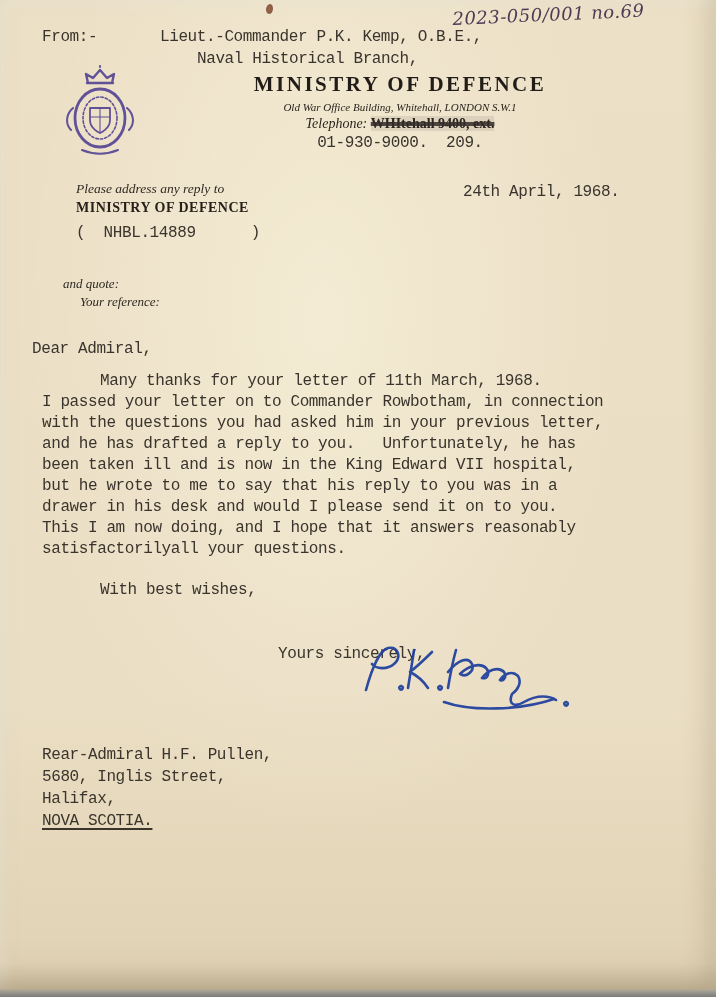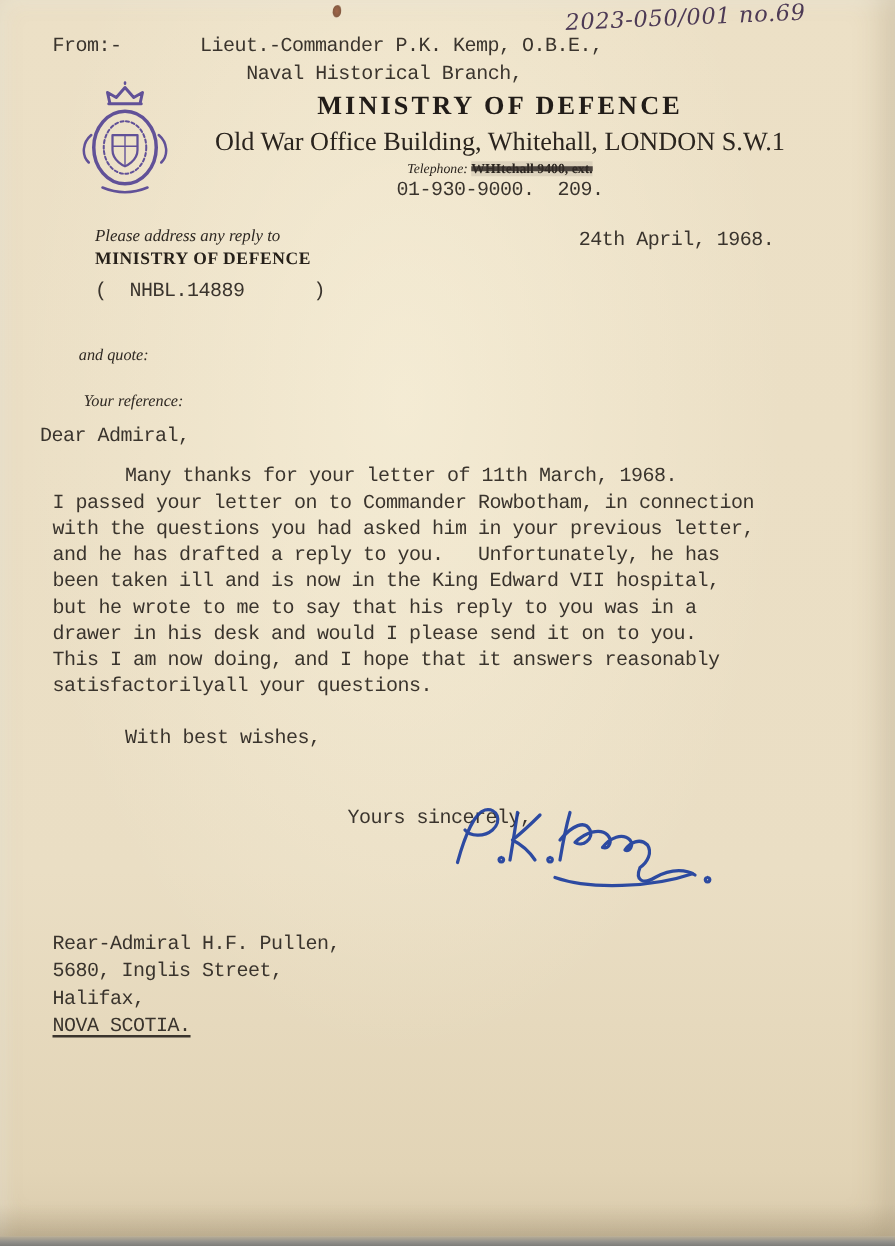--- a/index.html
+++ b/index.html
@@ -10,22 +10,22 @@
       radial-gradient(ellipse at 45% 32%, rgba(255,250,230,.45) 0%, rgba(255,250,230,0) 55%),
       linear-gradient(180deg,#ece0c6 0%, #eadec4 70%, #e2d4b6 94%, #d8c9ab 100%);
     box-shadow: inset -8px -10px 26px rgba(110,92,60,.22), inset 4px 4px 14px rgba(255,255,245,.35);
   }
   .abs{position:absolute;}
   .typed{font-family:Liberation Mono, monospace;color:#3a342d;font-size:16px;white-space:pre;letter-spacing:-.4px;}
   .serif{font-family:"Liberation Serif","DejaVu Serif",serif;color:#262019;}
   .italic{font-style:italic;}
   .letterhead-center{left:168px;top:72px;width:464px;text-align:center;}
   .moddefence{font-size:21px;font-weight:bold;letter-spacing:2.5px;color:#211c18;}
-  .address-line{font-size:21px;margin-top:4px;color:#2a241e;}
-  .phone-line{font-size:11px;margin-top:3px;color:#2a241e;text-align:center;}
+  .address-line{font-size:11px;margin-top:4px;color:#2a241e;font-style:italic;}
+  .phone-line{font-size:14px;margin-top:3px;color:#2a241e;text-align:center;}
   .struck{font-style:normal;font-weight:bold;text-decoration:line-through;text-decoration-thickness:3.5px;text-decoration-color:rgba(50,44,40,.85);background:rgba(60,52,45,.10);}
   .newphone{margin-top:2px;}
   .small-italic{font-size:13.5px;font-style:italic;color:#2e2822;}
   .reply-ministry{font-size:14px;font-weight:bold;letter-spacing:.5px;margin-top:3px;}
   .body-line{height:21px;line-height:21px;}
   .indent{padding-left:58px;}
   .underline{text-decoration:underline;text-decoration-thickness:1.5px;text-underline-offset:3px;}
   .handwriting{font-family:"DejaVu Serif",serif;font-style:italic;font-size:18px;color:#4d3a55;letter-spacing:.5px;transform:rotate(-2.5deg);transform-origin:left top;}
   .sr{position:absolute;opacity:0;font-size:1px;pointer-events:none;}
   .stain{left:266px;top:4px;width:7px;height:10px;border-radius:60% 40% 55% 45%;background:radial-gradient(#8d4526,#6e3a20 60%,rgba(110,58,32,0));opacity:.8;}
@@ -74,21 +74,21 @@
 
   <div class="abs" style="left:76px;top:181px;">
     <div class="serif small-italic">Please address any reply to</div>
     <div class="serif reply-ministry">MINISTRY OF DEFENCE</div>
     <div class="typed" style="margin-top:8px;">(  NHBL.14889      )</div>
   </div>
 
   <div class="abs typed" style="left:463px;top:183px;">24th April, 1968.</div>
 
   <div class="abs serif small-italic" style="left:63px;top:276px;font-size:13px;">and quote:</div>
-  <div class="abs serif small-italic" style="left:67px;top:294px;font-size:13px;margin-top:19px;">Your reference:</div>
+  <div class="abs serif small-italic" style="left:80px;top:294px;font-size:13px;">Your reference:</div>
 
   <div class="abs typed" style="left:32px;top:340px;">Dear Admiral,</div>
 
   <div class="abs" style="left:42px;top:371px;width:640px;">
     <div class="typed body-line indent">Many thanks for your letter of 11th March, 1968.</div>
     <div class="typed body-line">I passed your letter on to Commander Rowbotham, in connection</div>
     <div class="typed body-line">with the questions you had asked him in your previous letter,</div>
     <div class="typed body-line">and he has drafted a reply to you.   Unfortunately, he has</div>
     <div class="typed body-line">been taken ill and is now in the King Edward VII hospital,</div>
     <div class="typed body-line">but he wrote to me to say that his reply to you was in a</div>

